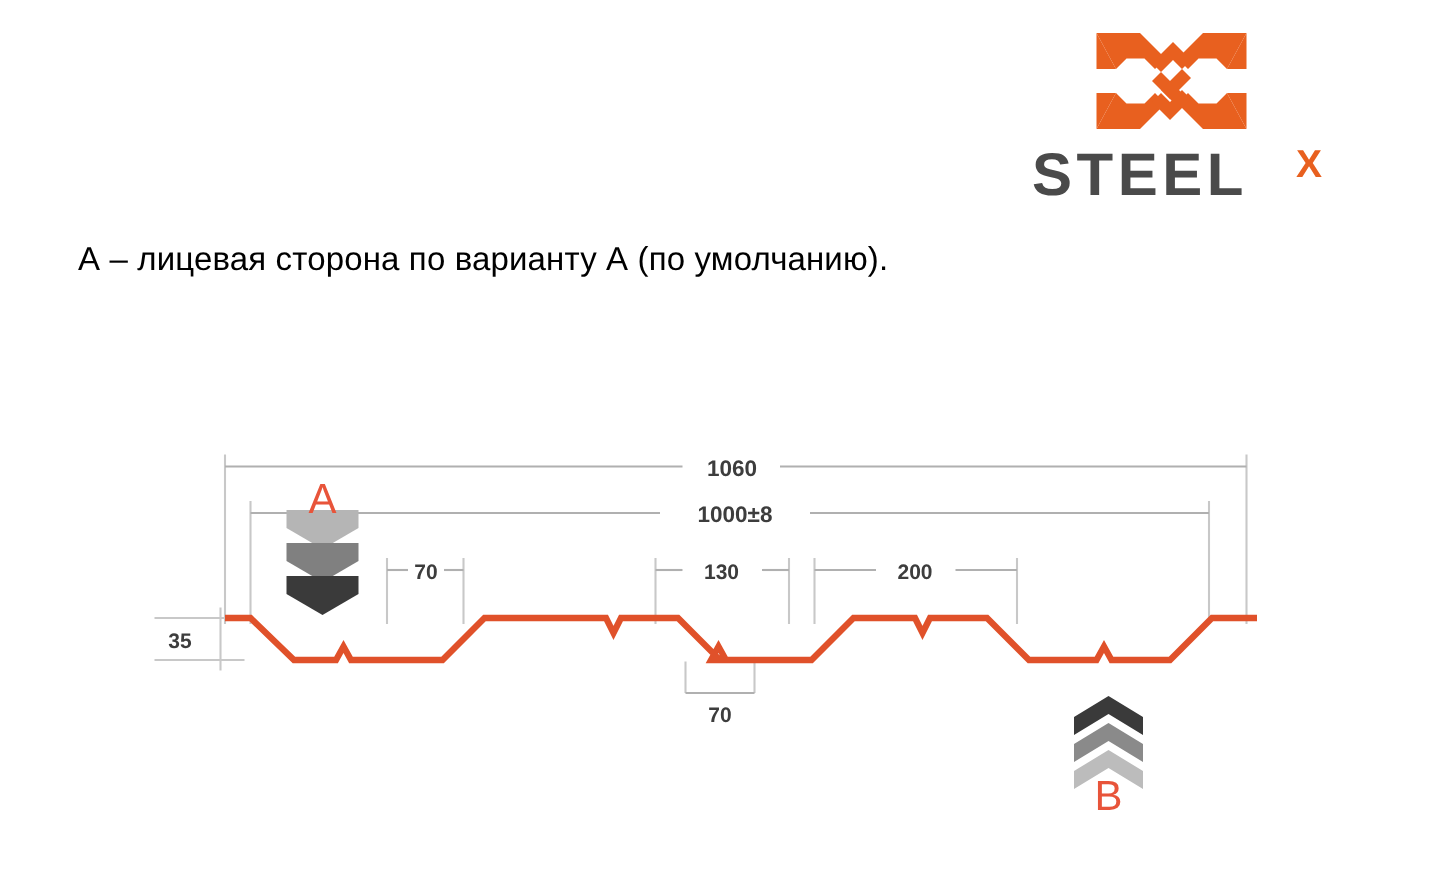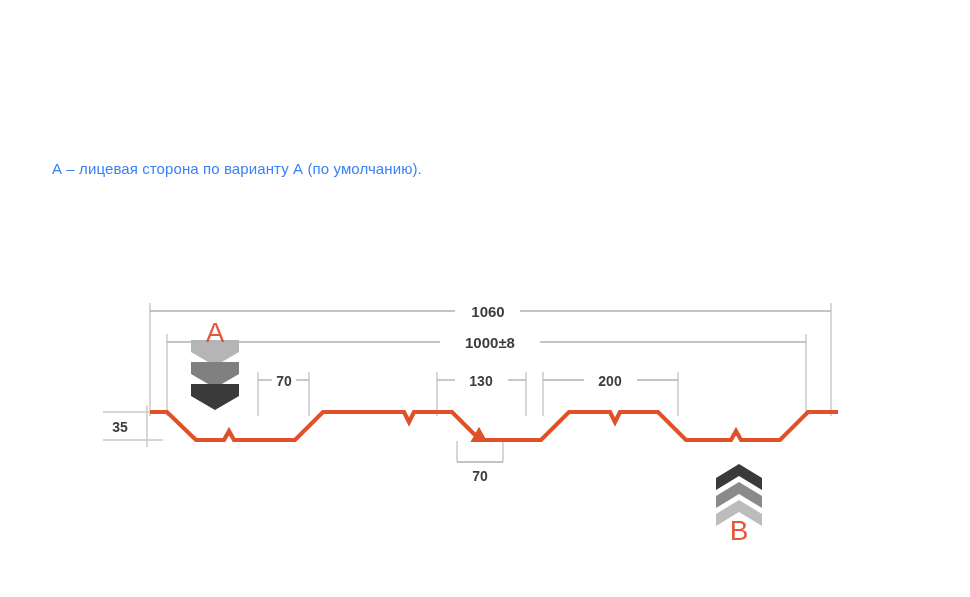--- a/index.html
+++ b/index.html
@@ -39,22 +39,22 @@
     left: 0px;
     top: 76px;
     width: 220px;
     height: 46px;
   }
 
   
   .desc-line {
     position: absolute;
     left: 52px;
-    color: #3b82f6;
-    font-size: 15px;
+    color: #000000;
+    font-size: 22px;
     font-family: "Liberation Sans", sans-serif;
     font-weight: 400;
     letter-spacing: 0.1px;
     white-space: nowrap;
   }
   #desc-a { top: 160px; }
   #desc-b { top: 218px; }
 
   
   #drawing {
@@ -73,20 +73,47 @@
     font-family: "Liberation Sans", sans-serif;
     fill: #e8543a;
     font-weight: 400;
   }
 </style>
 </head>
 <body>
 
 <div id="page">
 
+  <div id="logo">
+    <svg id="logo-mark" viewBox="0 0 102 72">
+      <g fill="#e8601f">
+
+        <path d="M1,4 L30,4 L47,21 L40,28 L33,21 L21,21 L14,28 Z"></path>
+        <path d="M1,4 L14,28 L1,28 Z"></path>
+
+        <path d="M101,4 L72,4 L55,21 L62,28 L69,21 L81,21 L88,28 Z"></path>
+        <path d="M101,4 L88,28 L101,28 Z"></path>
+
+        <path d="M1,68 L30,68 L47,51 L40,44 L33,51 L21,51 L14,44 Z"></path>
+        <path d="M1,68 L14,44 L1,44 Z"></path>
+
+        <path d="M101,68 L72,68 L55,51 L62,44 L69,51 L81,51 L88,44 Z"></path>
+        <path d="M101,68 L88,44 L101,44 Z"></path>
+
+        <path d="M38,24 L52,10 L64,22 L58,28 L52,22 L44,30 Z"></path>
+        <path d="M64,48 L50,62 L38,50 L44,44 L50,50 L58,42 Z"></path>
+        <path d="M44,30 L58,44 L52,50 L38,36 Z"></path>
+        <path d="M58,28 L44,42 L50,48 L64,34 Z"></path>
+      </g>
+    </svg>
+    <svg id="logo-wordmark" viewBox="0 0 220 46">
+      <text x="0" y="36" font-family="Liberation Sans, sans-serif" font-size="40" font-weight="bold" fill="#4a4a4a" letter-spacing="3">STEEL</text>
+      <text x="176" y="24" font-family="Liberation Sans, sans-serif" font-size="26" font-weight="bold" fill="#e8601f">X</text>
+    </svg>
+  </div>
 
   <div class="desc-line" id="desc-a">А – лицевая сторона по варианту А (по умолчанию).</div>
 
   <svg id="drawing" viewBox="0 0 970 597">
 
     <g stroke="#c8c8c8" stroke-width="1.4" fill="none">
 
       <line x1="150" y1="303" x2="150" y2="416"></line>
       <line x1="831" y1="303" x2="831" y2="416"></line>
 

